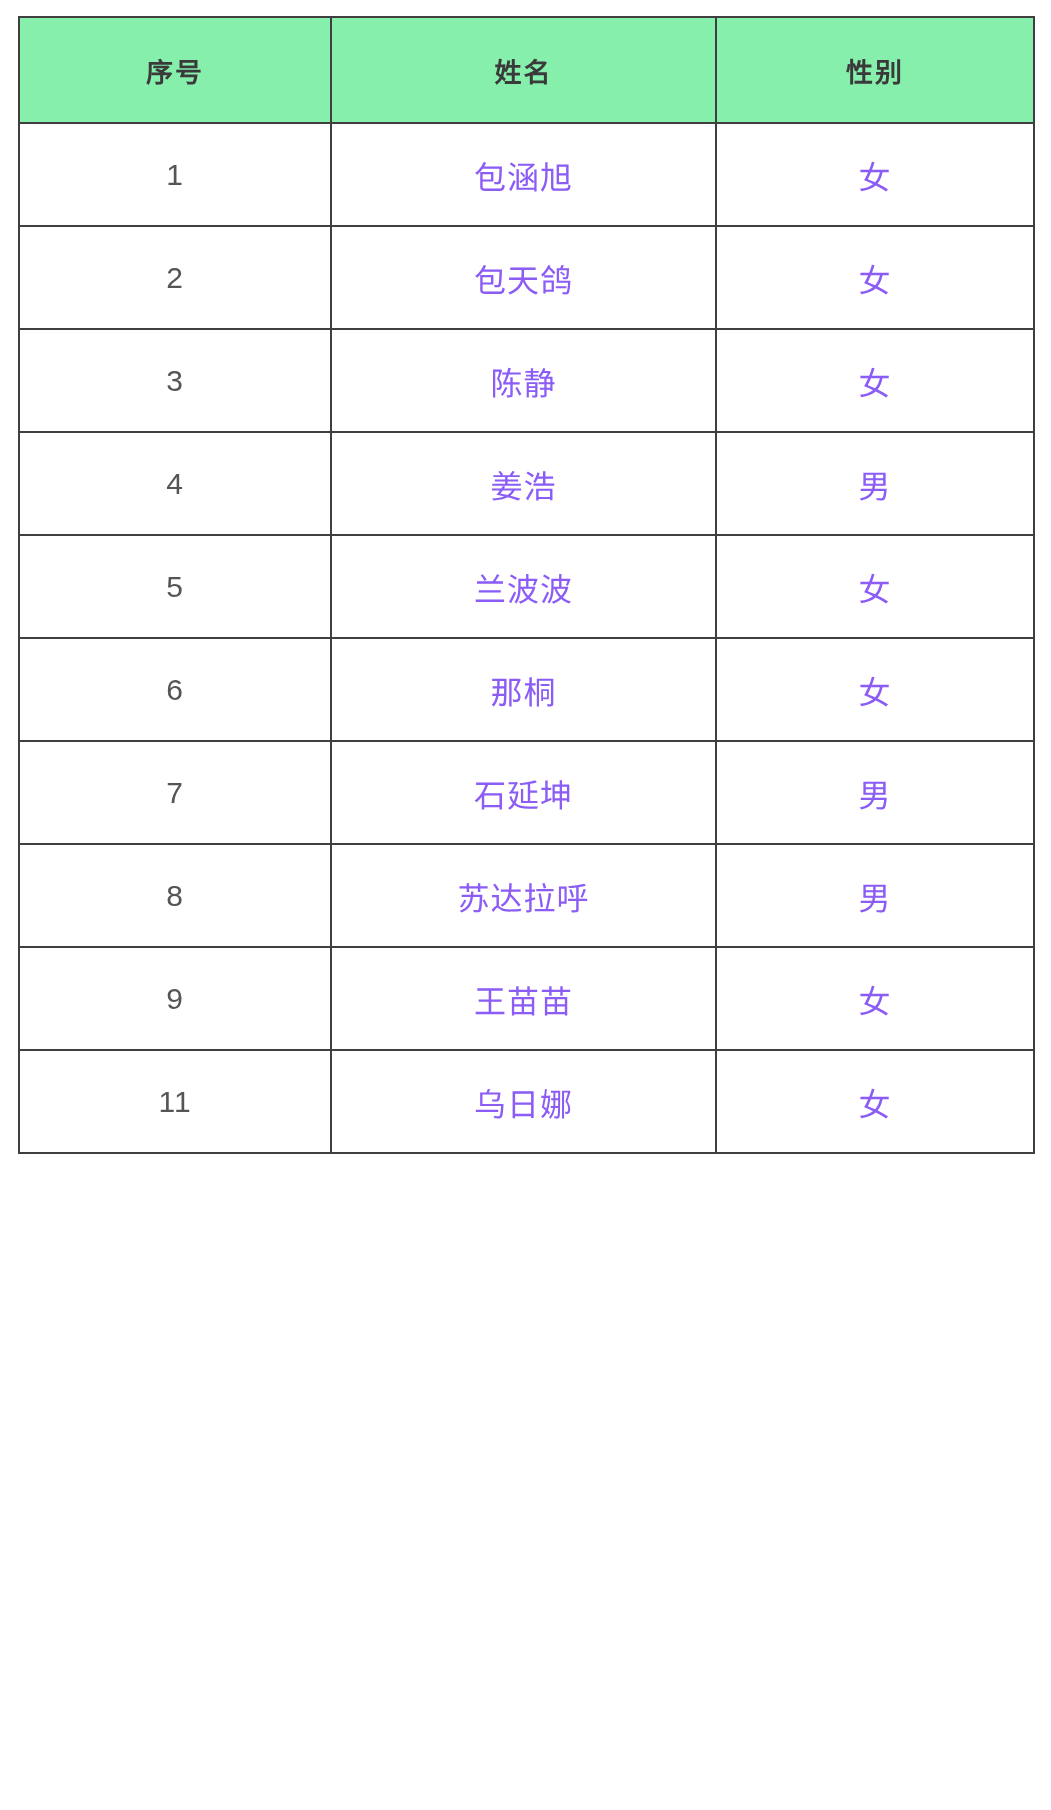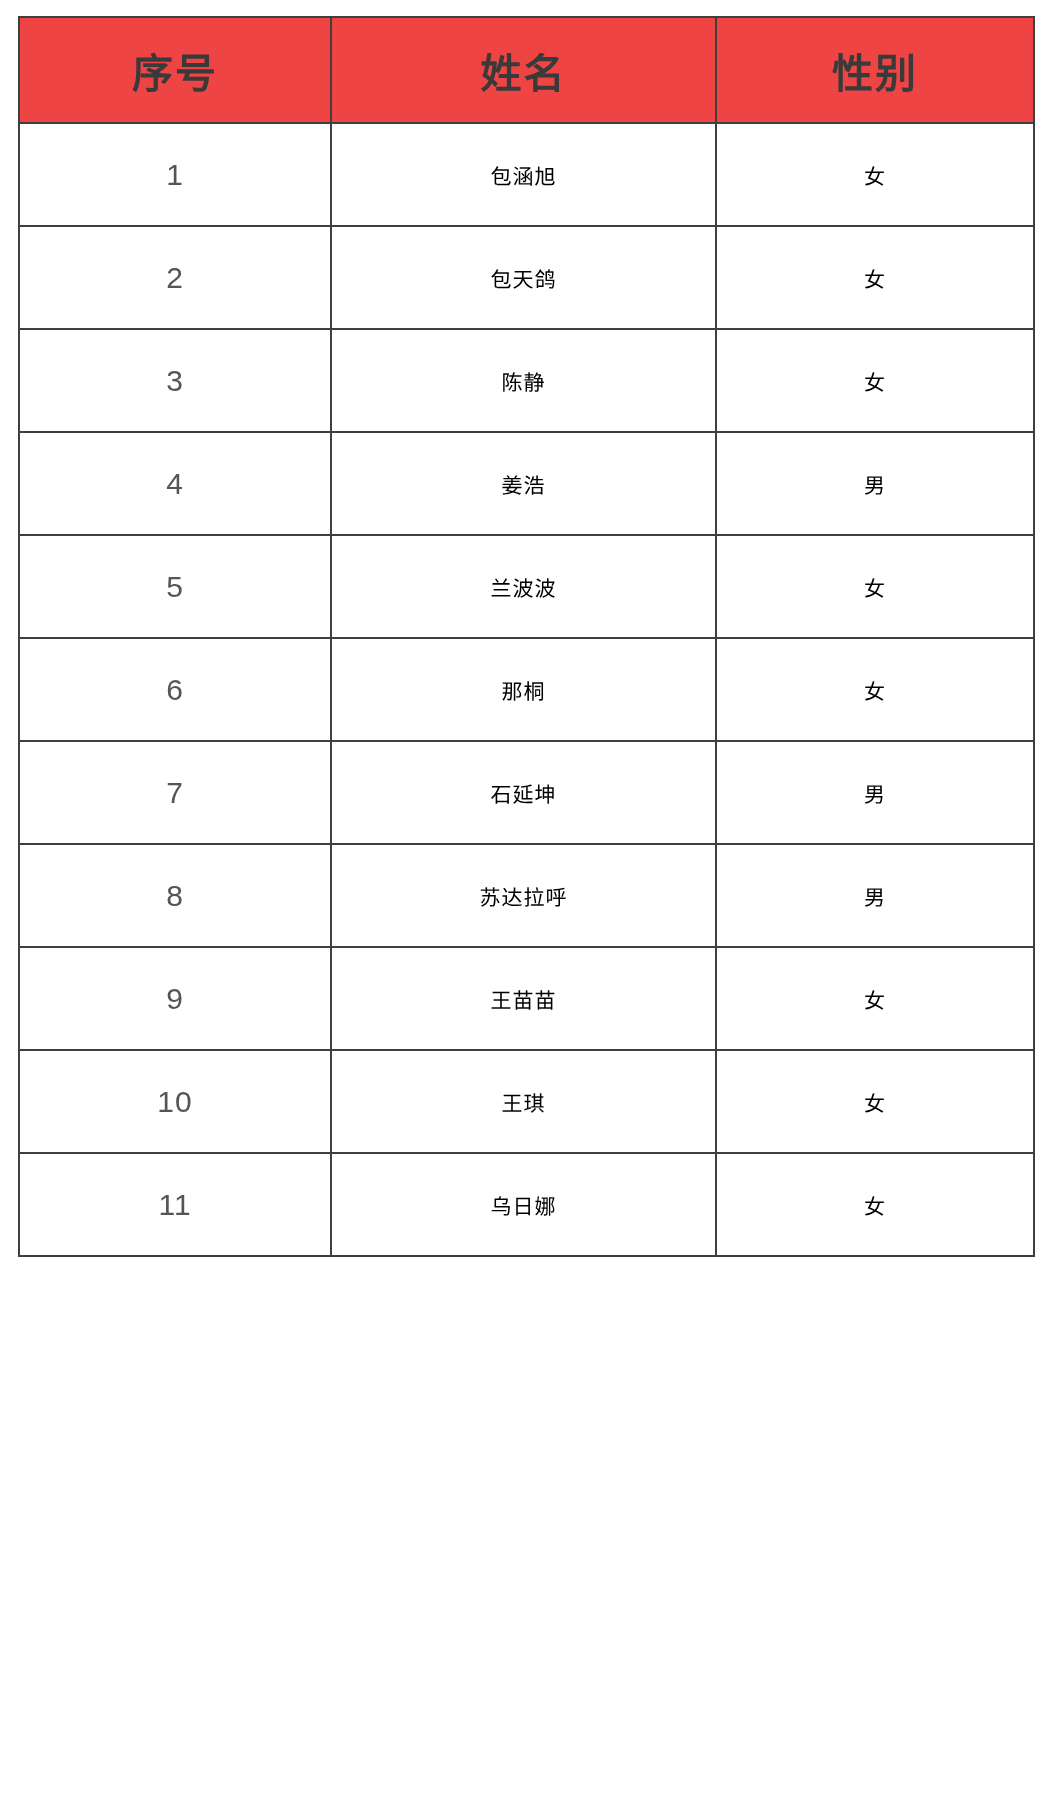--- a/index.html
+++ b/index.html
@@ -29,32 +29,32 @@
   table.roster col.c-sex   { width: 318px; }
 
   table.roster th,
   table.roster td {
     border: 2px solid #3f3f3f;
     text-align: center;
     vertical-align: middle;
     padding: 0;
   }
   table.roster thead th {
-    background: #ef4444;
+    background: #86efac;
     height: 104px;
-    font-size: 41px;
+    font-size: 27px;
     font-weight: bold;
     color: #3a3a3a;
     letter-spacing: 2px;
   }
   table.roster tbody td {
     height: 101px;
-    font-size: 21px;
+    font-size: 32px;
     font-weight: normal;
-    color: #000000;
+    color: #8b5cf6;
     background: #ffffff;
     letter-spacing: 1px;
   }
   table.roster tbody td.idx {
     font-size: 30px;
     color: #555555;
   }
 </style>
 </head>
 <body>
@@ -113,24 +113,19 @@
           <td class="idx">8</td>
           <td>苏达拉呼</td>
           <td>男</td>
         </tr>
         <tr>
           <td class="idx">9</td>
           <td>王苗苗</td>
           <td>女</td>
         </tr>
         <tr>
-          <td class="idx">10</td>
-          <td>王琪</td>
-          <td>女</td>
-        </tr>
-        <tr>
           <td class="idx">11</td>
           <td>乌日娜</td>
           <td>女</td>
         </tr>
       </tbody>
   </table>
 </div>
 
 </body></html>

